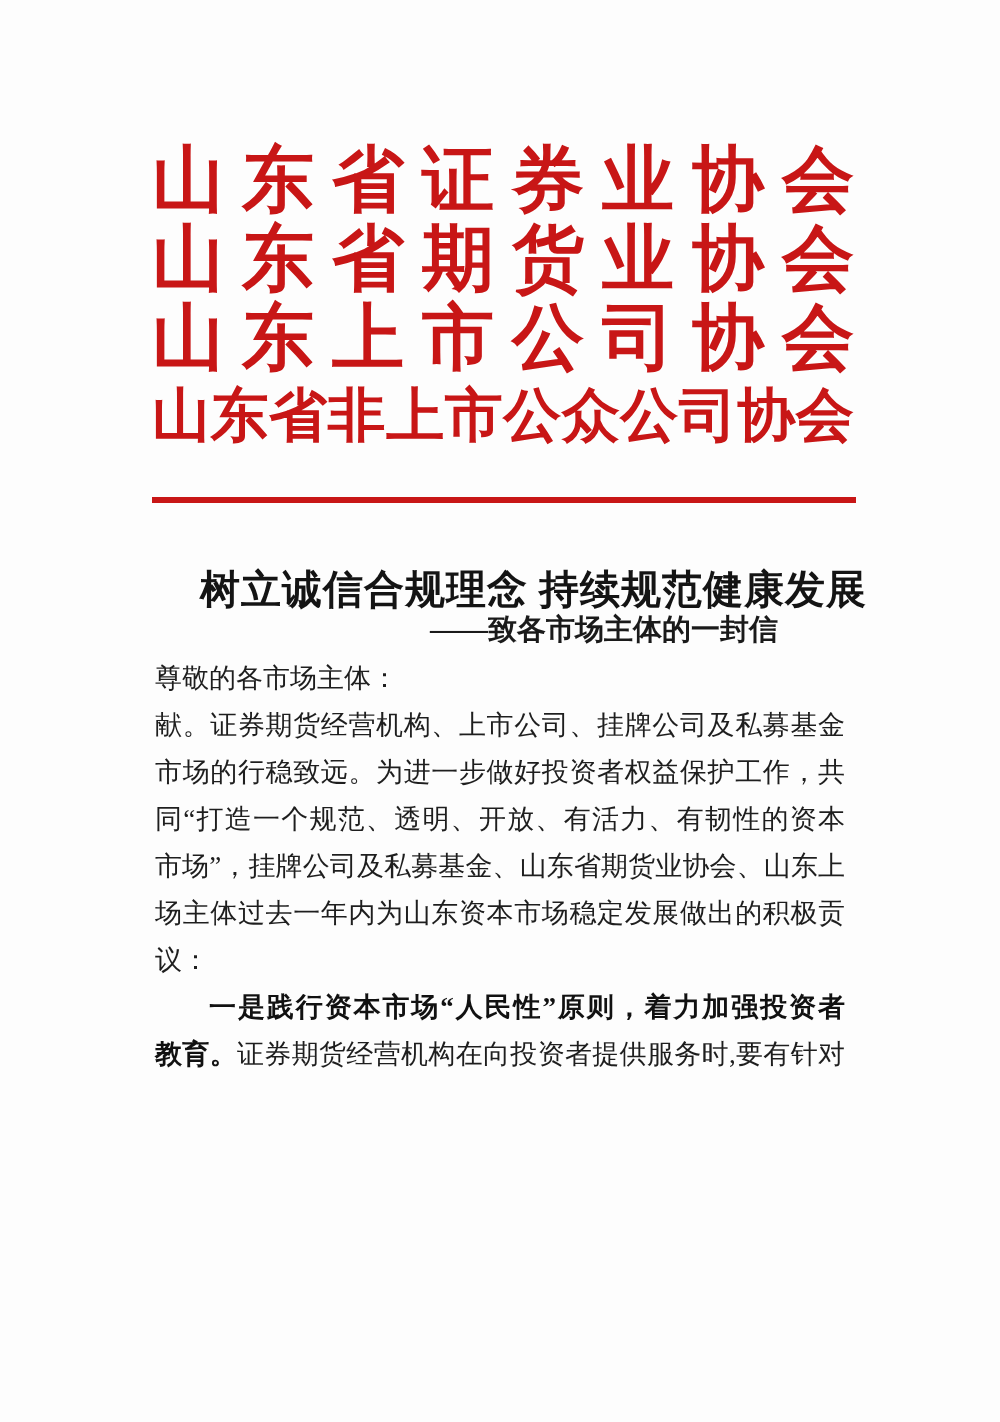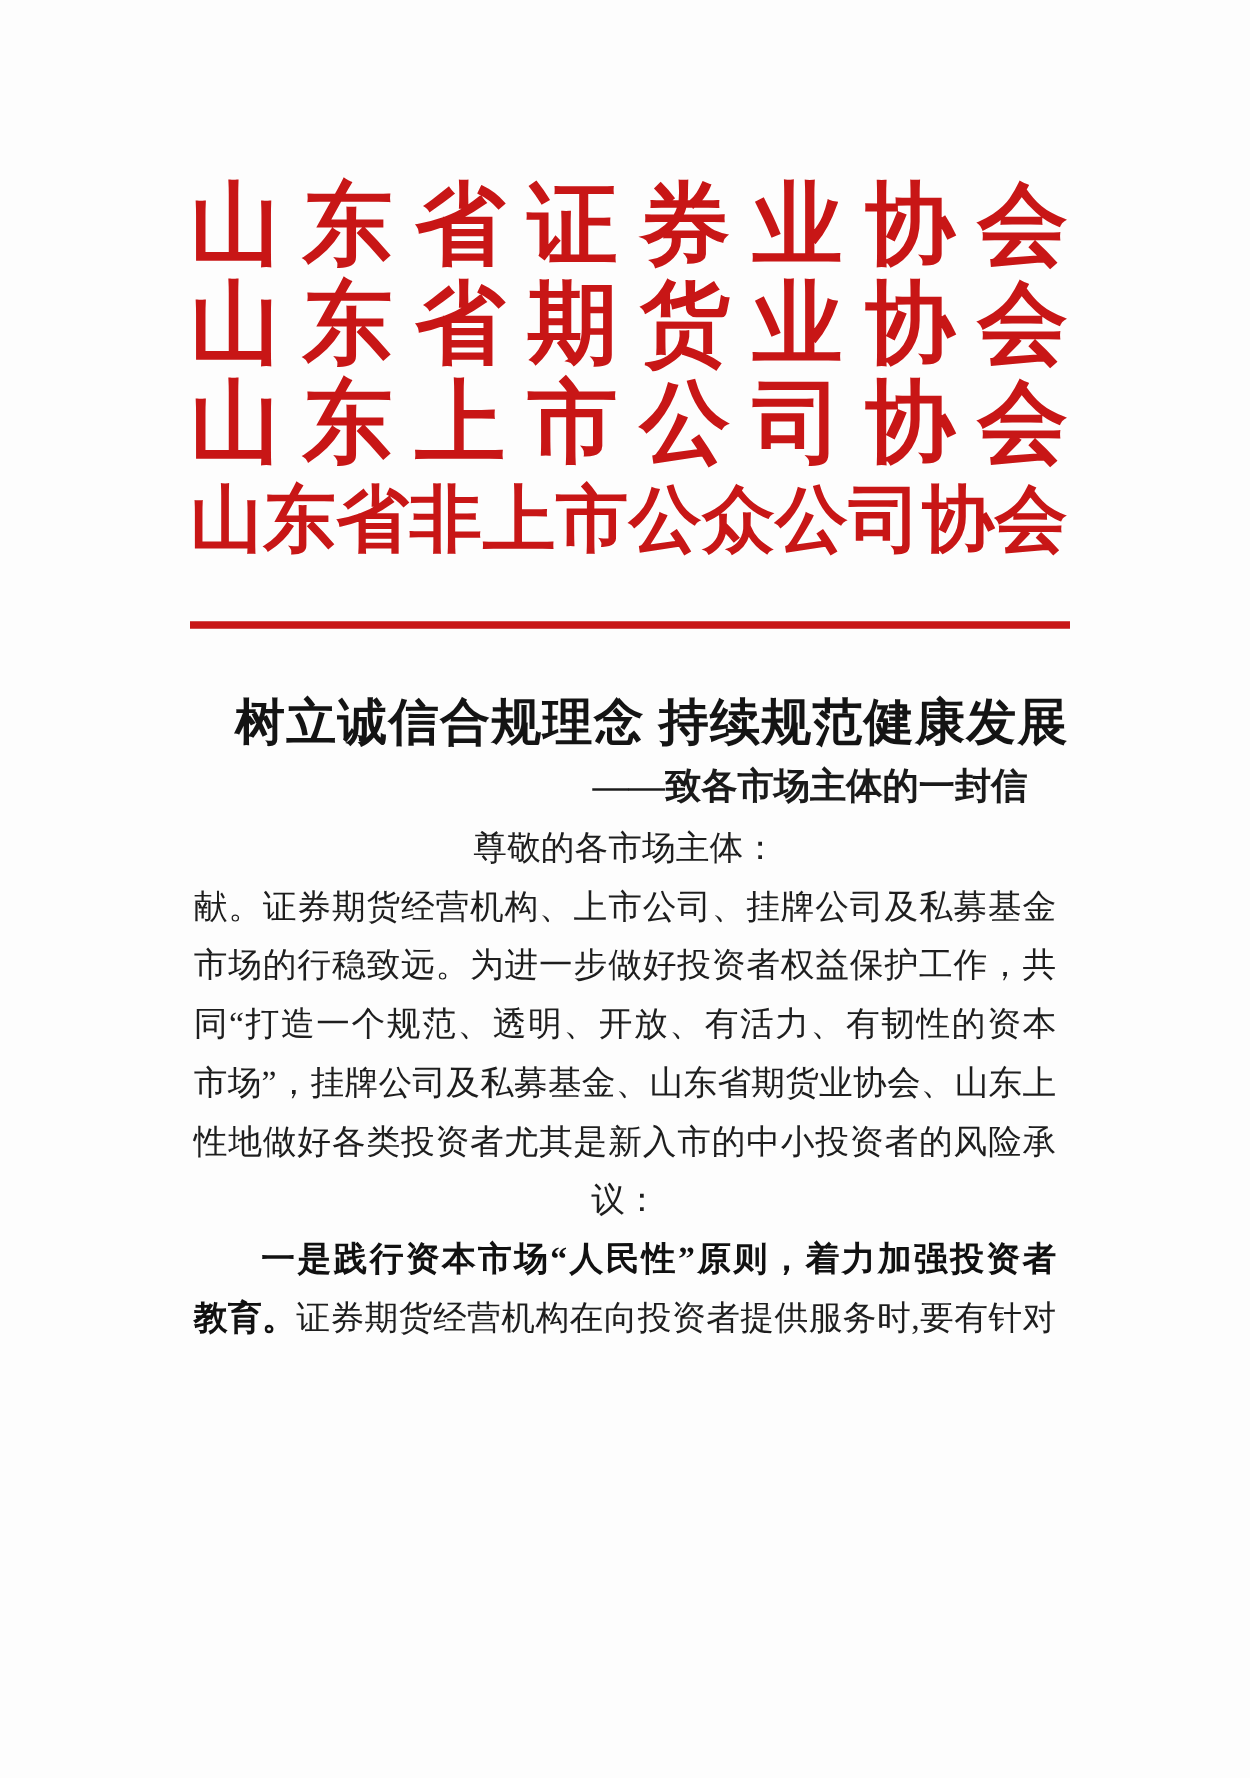--- a/index.html
+++ b/index.html
@@ -47,57 +47,55 @@
     height: 6px;
     background: var(--red);
   }
 
   
   .title {
     position: absolute;
     left: 152px;
     top: 552px;
     width: 702px;
-    margin: 0;
+    margin: 12px;
     box-sizing: border-box;
     padding-left: 36px;
     text-align: center;
     font-size: 40px;
     line-height: 52px;
     font-weight: bold;
     color: #141414;
     letter-spacing: 1px;
     white-space: nowrap;
   }
   .subtitle {
     position: absolute;
     left: 430px;
     top: 610px;
     font-size: 29px;
     line-height: 38px;
     font-weight: bold;
     color: #1a1a1a;
     white-space: nowrap;
-    margin-left: 44px;
   }
 
   
   .body-text {
     position: absolute;
     left: 155px;
     top: 655px;
     width: 690px;
     font-size: 27px;
     line-height: 47px;
     color: #1e1e1e;
   }
   .bl {
     margin: 0;
     white-space: nowrap;
-    text-align: center;
   }
   .bl.j {
     white-space: normal;
     text-align: justify;
     text-align-last: justify;
   }
   .bl.indent {
     text-indent: 2em;
   }
   .bl b {
@@ -165,19 +163,19 @@
   <h1 class="title">树立诚信合规理念 持续规范健康发展</h1>
 
   <div class="subtitle">——致各市场主体的一封信</div>
 
   <main class="body-text">
     <p class="bl"><span>尊敬的各市场主体：</span></p>
     <p class="bl j"><span>献。证券期货经营机构、上市公司、挂牌公司及私募基金</span></p>
     <p class="bl j"><span>市场的行稳致远。为进一步做好投资者权益保护工作，共</span></p>
     <p class="bl j"><span>同“打造一个规范、透明、开放、有活力、有韧性的资本</span></p>
     <p class="bl j"><span>市场”，挂牌公司及私募基金、山东省期货业协会、山东上</span></p>
-    <p class="bl j"><span>性地做好各类投资者尤其是新入市的中小投资者的风险承</span></p>
+    <p class="bl j"><span>场主体过去一年内为山东资本市场稳定发展做出的积极贡</span></p>
     <p class="bl"><span>议：</span></p>
     <p class="bl j indent"><b>一是践行资本市场“人民性”原则，着力加强投资者</b><span></span></p>
     <p class="bl j"><b>教育。</b><span>证券期货经营机构在向投资者提供服务时,要有针对</span></p>
   </main>
 
 </div>
 
 </body></html>

